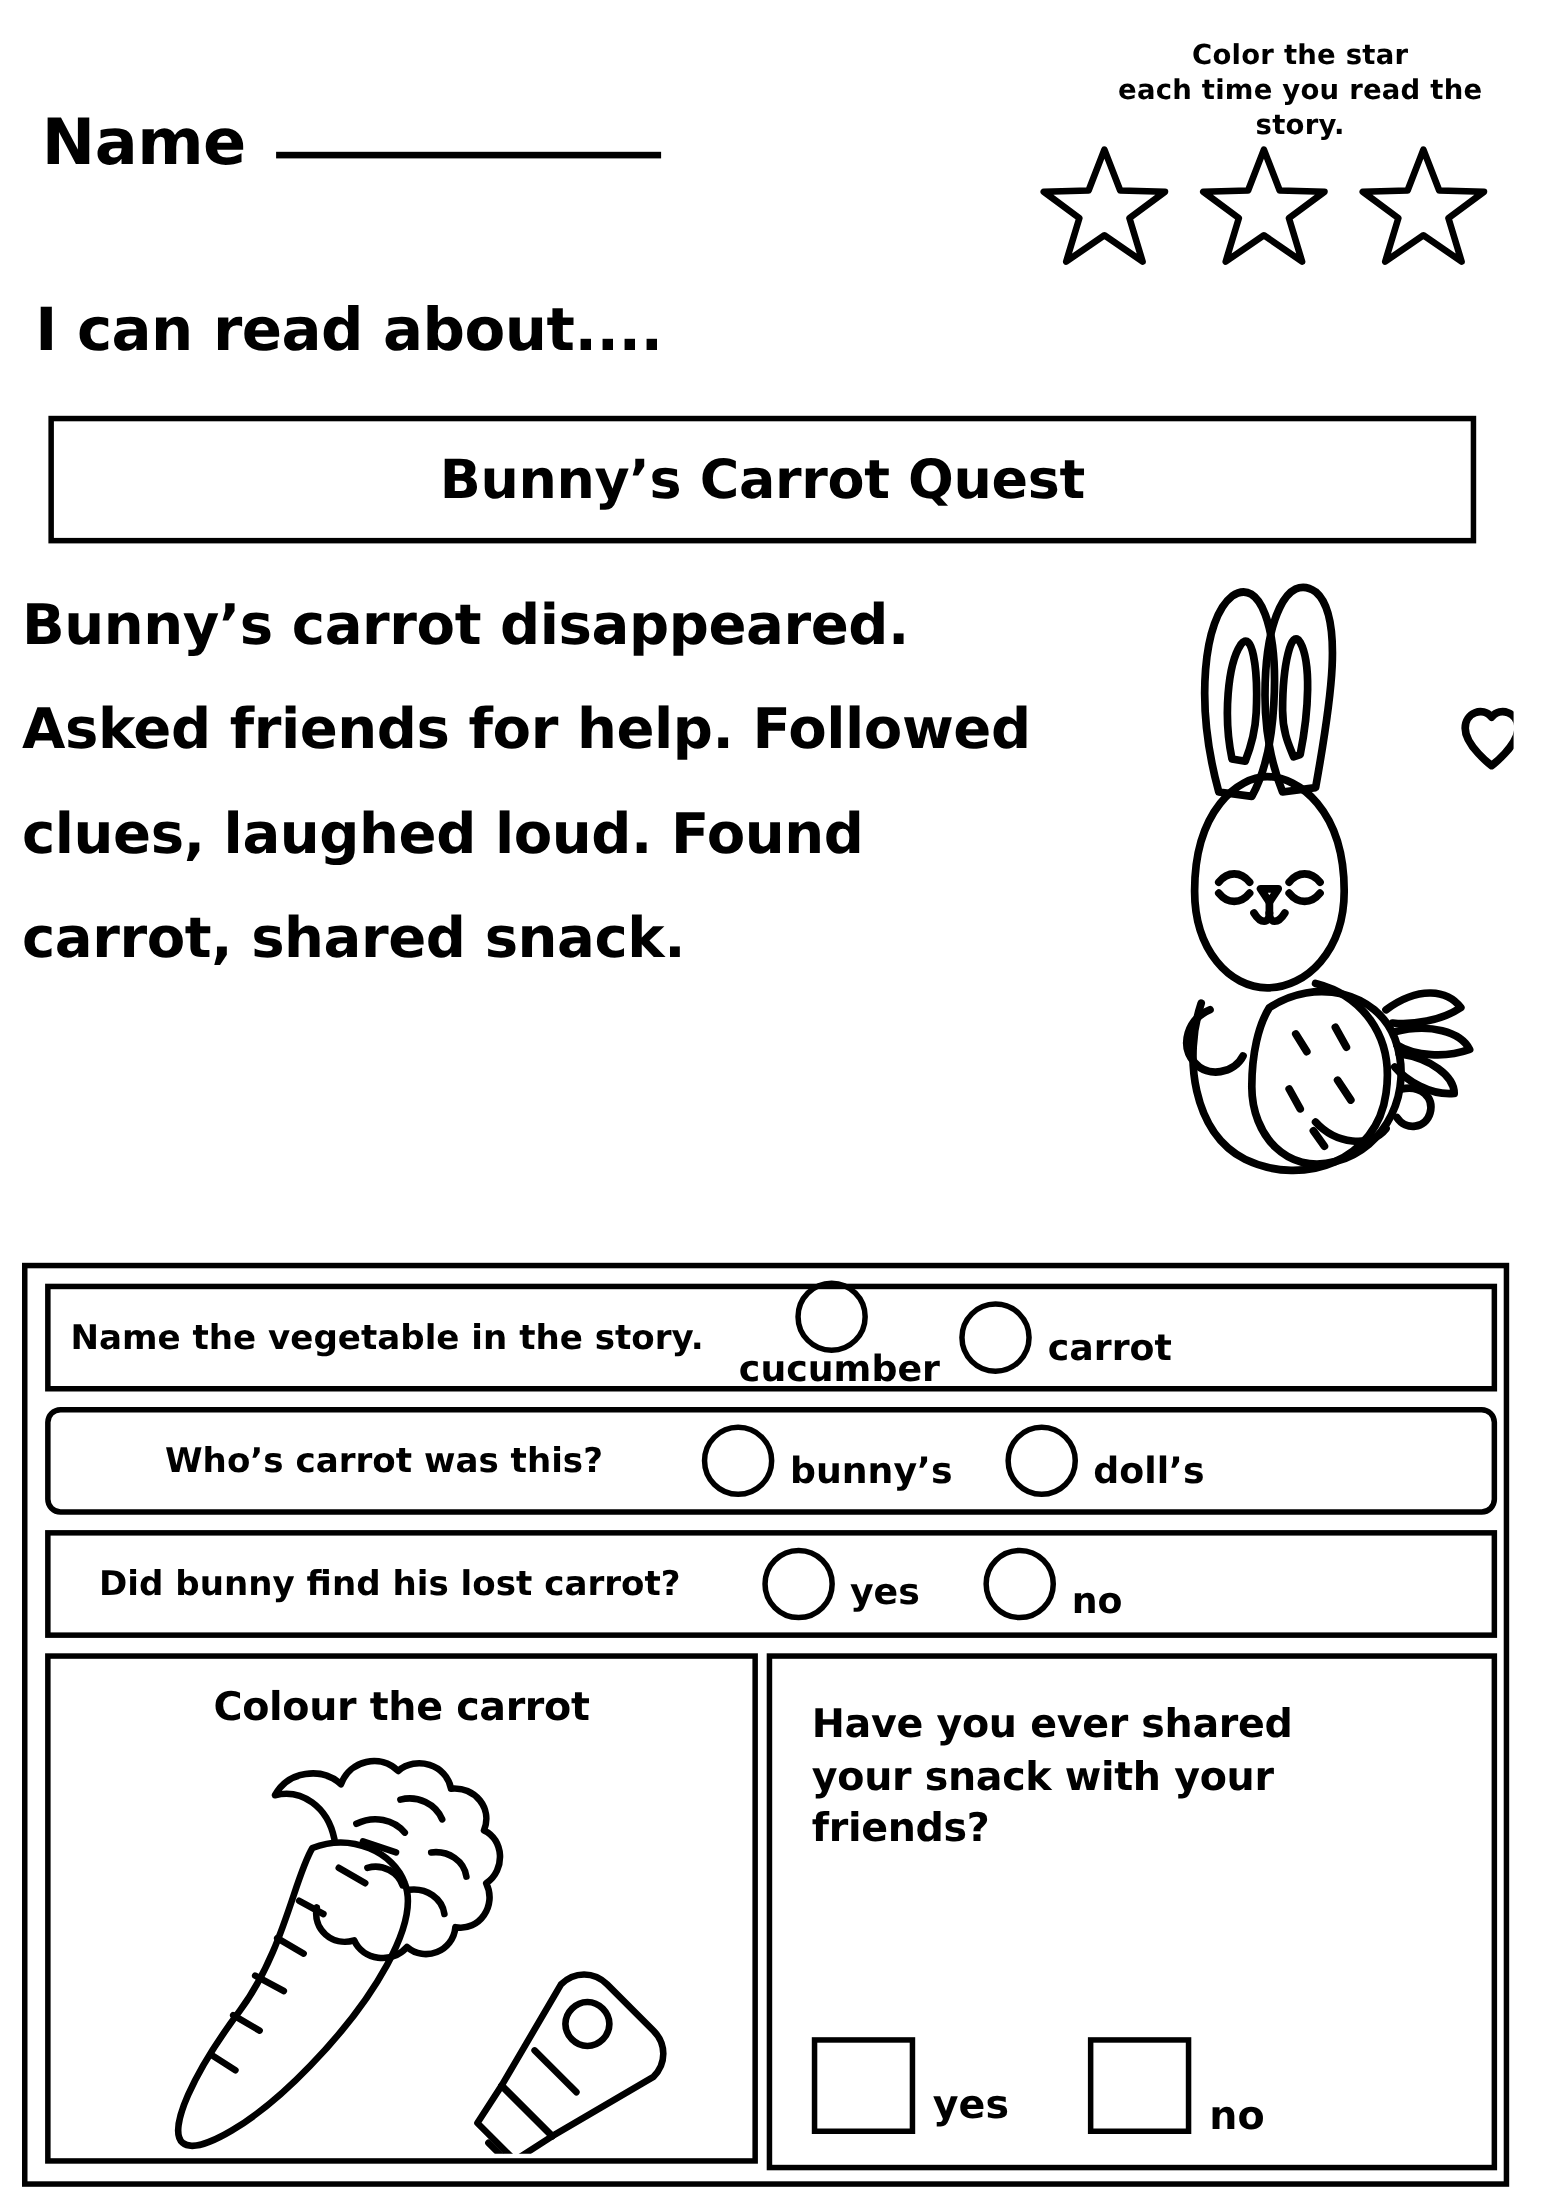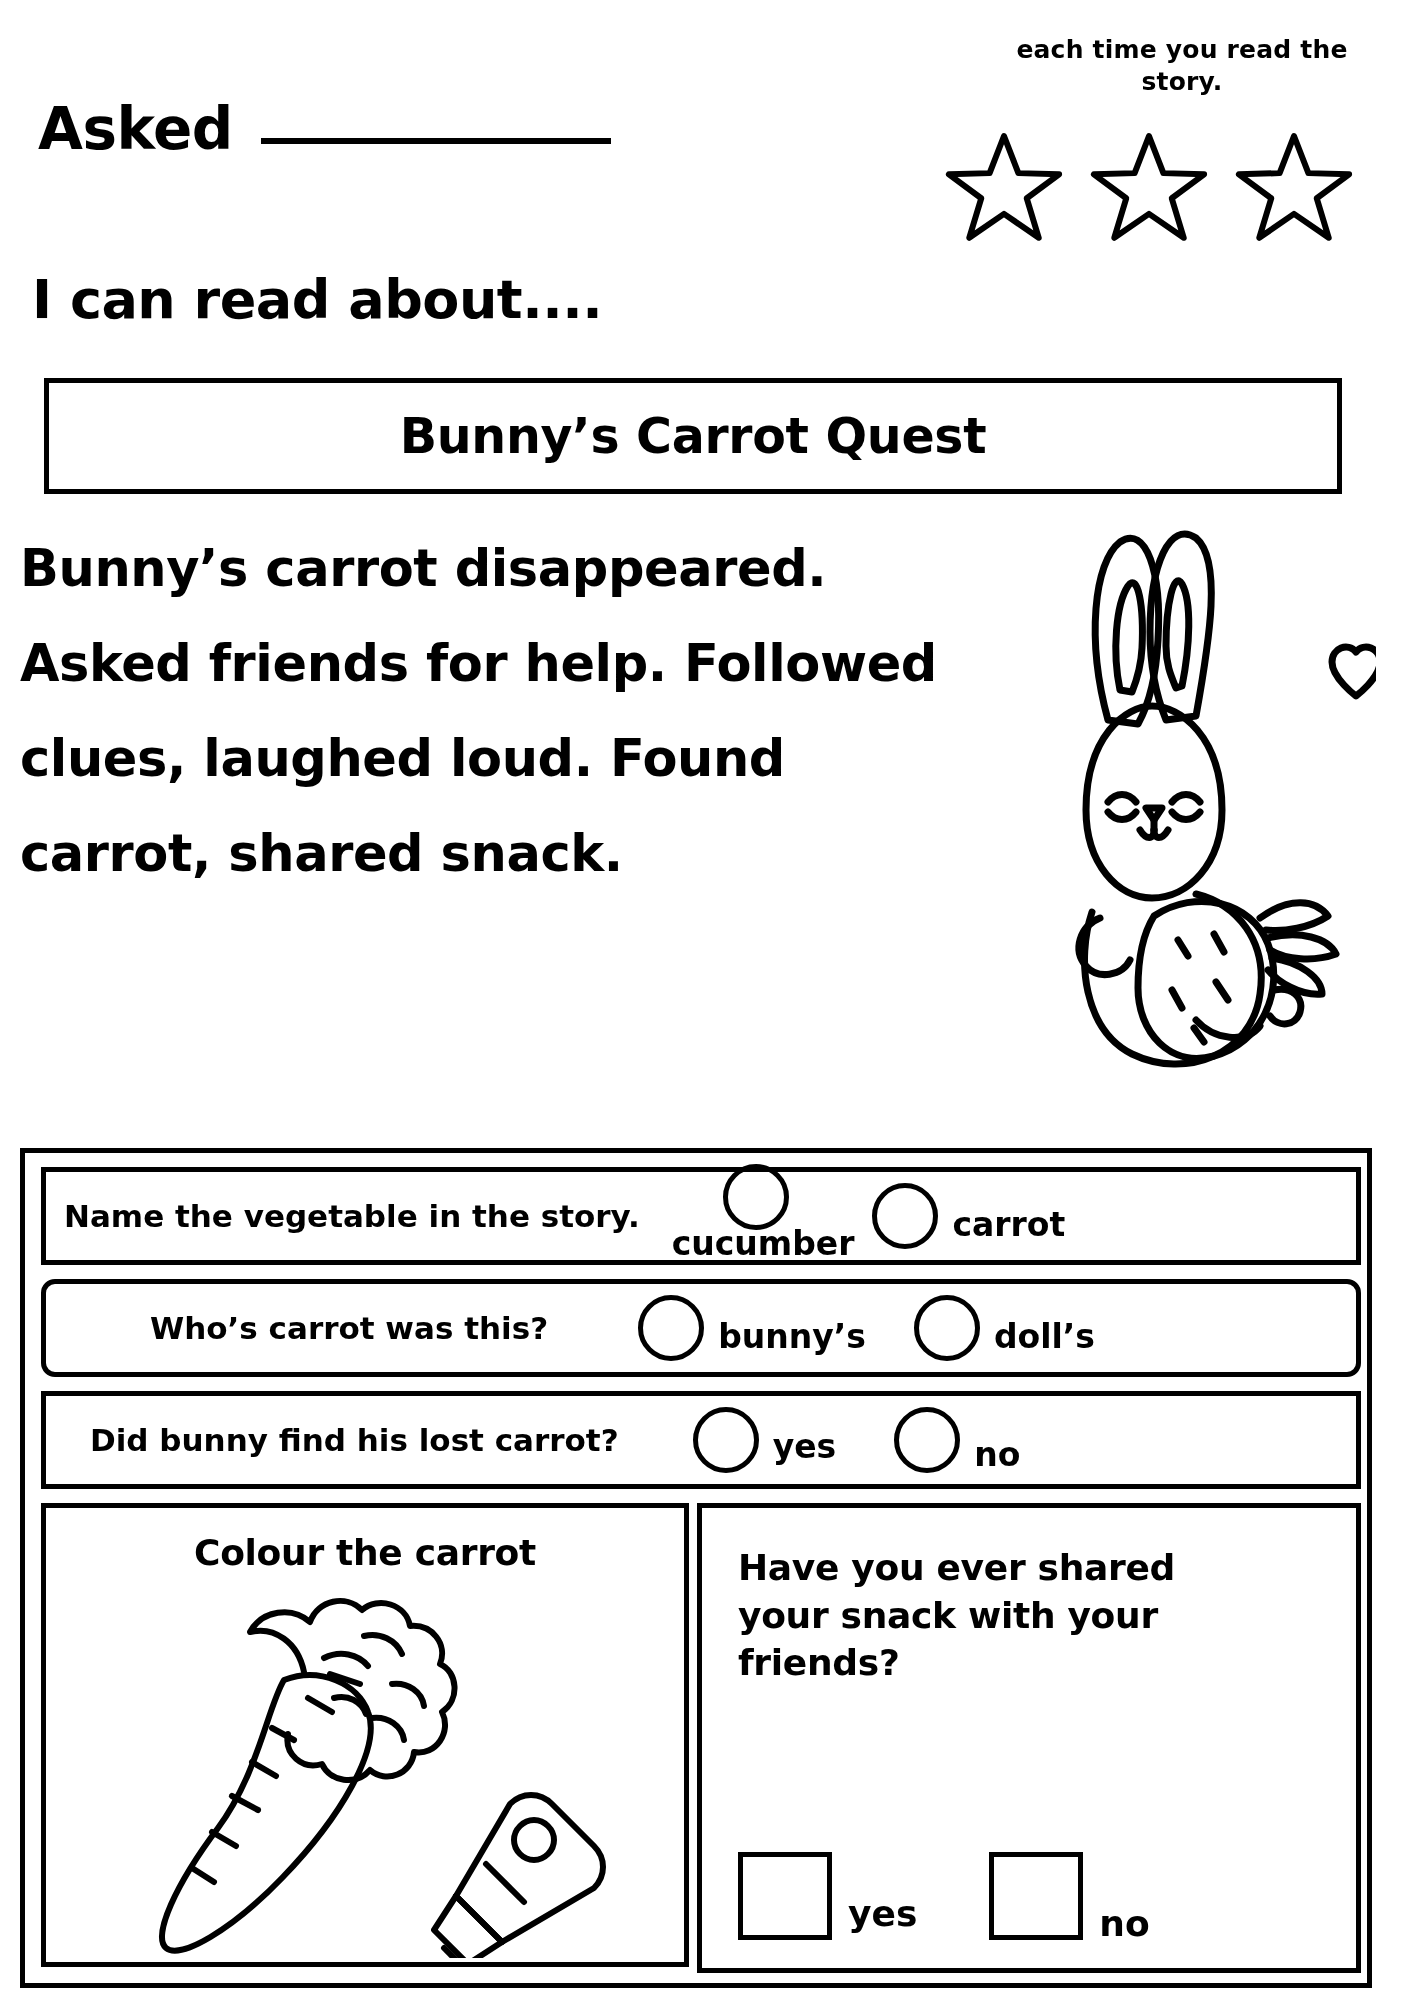--- a/index.html
+++ b/index.html
@@ -249,37 +249,38 @@
   }
   .check-opt.second { margin-left: 72px; }
   .check-opt.second .check-label { margin-bottom: -4px; }
 </style>
 </head>
 <body>
 
 <div class="page">
 
   <div class="star-note">
+    <div>Color the star</div>
     <div>each time you read the story.</div>
   </div>
 
   <div class="stars-row">
     <svg width="120" height="115" viewBox="0 0 100 96">
       <path d="M50 5 L62 36 L96 37 L69 57 L79 90 L50 70 L21 90 L31 57 L4 37 L38 36 Z" fill="none" stroke="#000" stroke-width="5" stroke-linejoin="round"></path>
     </svg>
     <svg width="120" height="115" viewBox="0 0 100 96">
       <path d="M50 5 L62 36 L96 37 L69 57 L79 90 L50 70 L21 90 L31 57 L4 37 L38 36 Z" fill="none" stroke="#000" stroke-width="5" stroke-linejoin="round"></path>
     </svg>
     <svg width="120" height="115" viewBox="0 0 100 96">
       <path d="M50 5 L62 36 L96 37 L69 57 L79 90 L50 70 L21 90 L31 57 L4 37 L38 36 Z" fill="none" stroke="#000" stroke-width="5" stroke-linejoin="round"></path>
     </svg>
   </div>
 
   <div class="name-line">
-    <span class="name-label">Asked</span>
+    <span class="name-label">Name</span>
     <span class="name-blank"></span>
   </div>
 
   <div class="can-read">I can read about....</div>
 
   <div class="title-box">
     <span class="title-text">Bunny’s Carrot Quest</span>
   </div>
 
   <div class="story">Bunny’s carrot disappeared. Asked friends for help. Followed clues, laughed loud. Found carrot, shared snack.</div>

